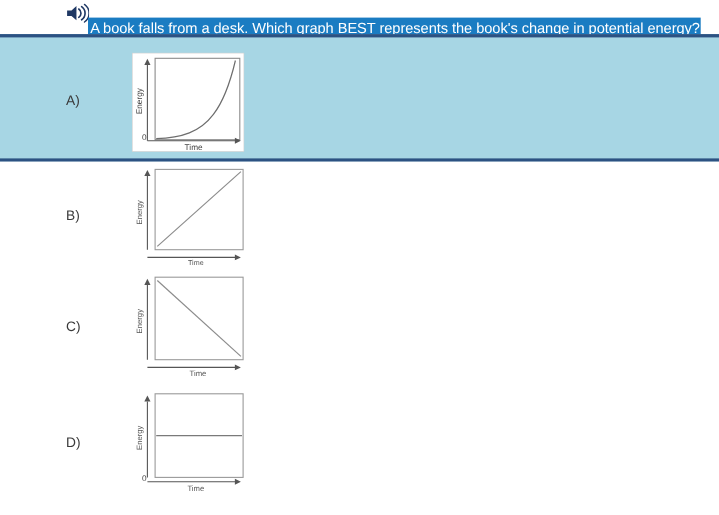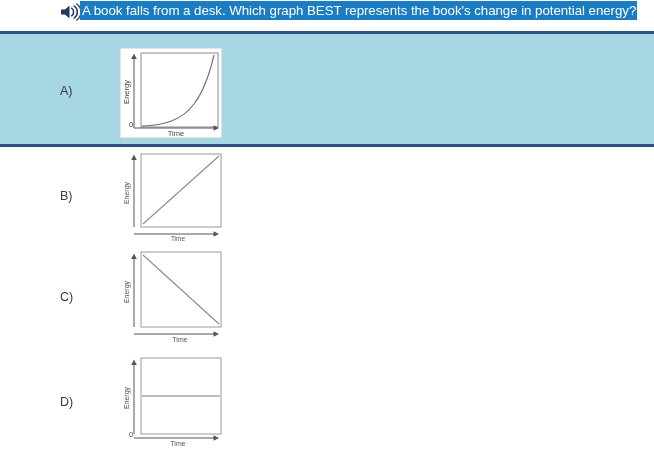--- a/index.html
+++ b/index.html
@@ -34,21 +34,21 @@
     position: absolute;
     left: 59px;
     top: 3px;
     width: 22px;
     height: 18px;
     display: block;
   }
   .question-text {
     position: absolute;
     left: 80px;
-    top: 1px;
+    top: 16px;
     height: 19px;
     line-height: 19px;
     background: #1a7cc2;
     color: #ffffff;
     font-size: 13.3px;
     font-family: "Liberation Sans", sans-serif;
     white-space: nowrap;
     padding: 0 1px 0 2px;
     letter-spacing: -0.05px;
   }

